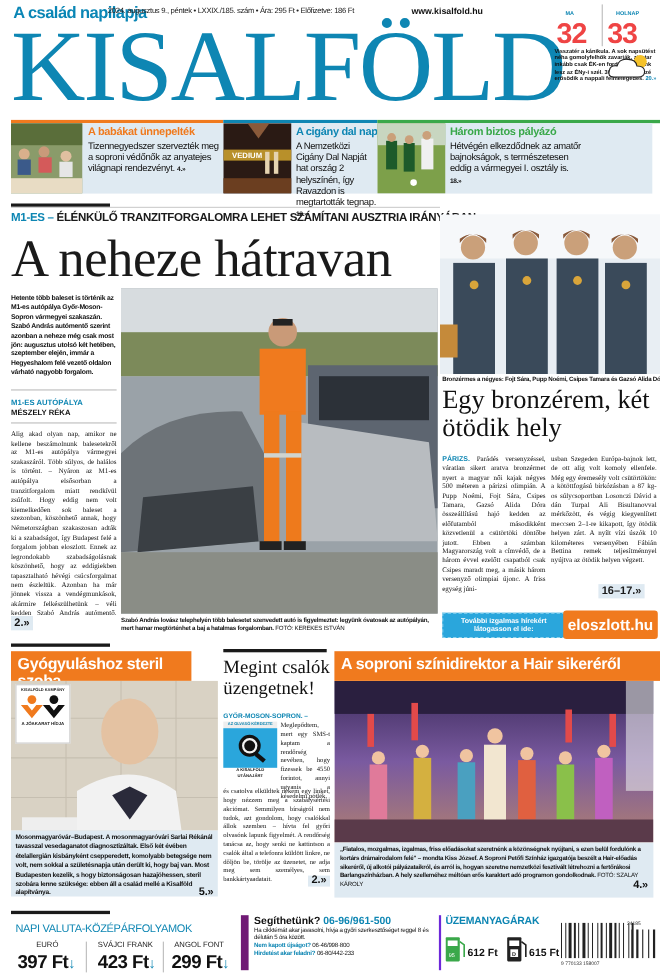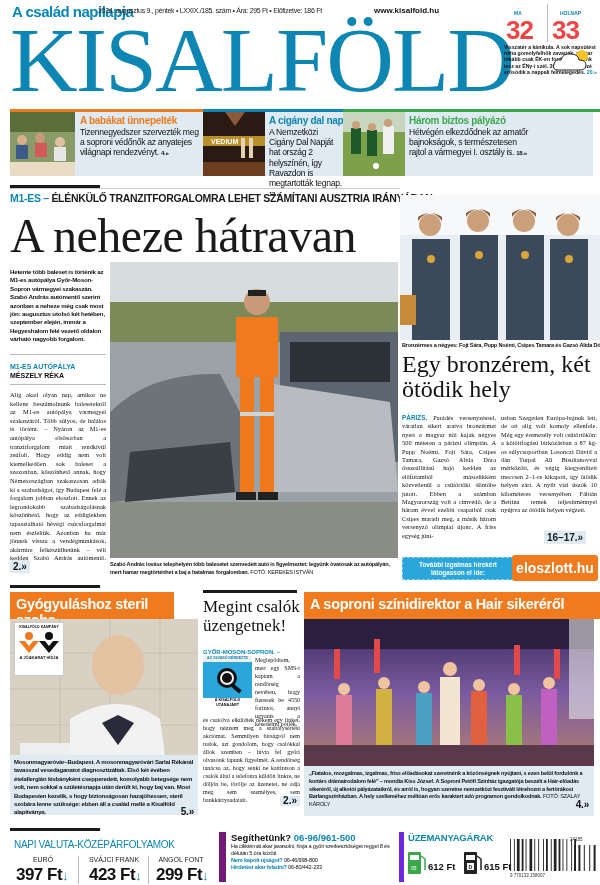--- a/index.html
+++ b/index.html
@@ -67,21 +67,21 @@
 #fxtitle{left:14px;top:839px;font-size:10px;font-weight:normal;color:#0e86b3;letter-spacing:-0.3px}
 .fxcur{position:absolute;top:856px;font-size:7px;color:#222;text-align:center;width:66px}
 .fxval{position:absolute;top:865px;font-size:17px;font-weight:bold;color:#111;width:70px;text-align:center;letter-spacing:-0.5px}
 .fxval .arr{color:#0e86b3;font-size:13px}
 .fxsep{position:absolute;top:856px;width:1px;height:28px;background:#bbb}
 #helpbox{left:219px;top:832px;width:180px;height:50px;border-left:7px solid #701a75;padding-left:5px}
 #helptitle{font-size:9.5px;font-weight:bold;color:#111}
 #helptitle .ph{color:#0e86b3}
 .helpline{font-size:5.6px;line-height:7px;color:#111;letter-spacing:-0.2px}
 .helpline b{color:#0e86b3}
-#fuelbox{left:399px;top:832px;width:117px;height:50px;border-left:5px solid #6d28d9;padding-left:4px}
+#fuelbox{left:399px;top:832px;width:117px;height:50px;border-left:2px solid #6d28d9;padding-left:4px}
 #fueltitle{font-size:9.5px;font-weight:bold;color:#0e86b3;letter-spacing:-0.2px}
 .fuelprice{position:absolute;top:29px;font-size:9.5px;font-weight:bold;color:#111}
 #barcode{left:508px;top:835px;width:92px;height:46px}
 </style>
 </head>
 <body>
 
 <div class="abs" id="slogan">A család napilapja</div>
 <div class="abs" id="dateline">2024. augusztus 9., péntek • LXXIX./185. szám • Ára: 295 Ft • Előfizetve: 186 Ft</div>
 <div class="abs" id="website">www.kisalfold.hu</div>
@@ -143,21 +143,21 @@
     <rect width="62" height="20" fill="#c8d6c0"></rect>
     <rect x="8" y="16" width="10" height="26" fill="#1d5a2a"></rect>
       <rect x="24" y="18" width="10" height="26" fill="#1d5a2a"></rect>
       <rect x="40" y="14" width="11" height="28" fill="#f0f0f0"></rect>
     <circle cx="13" cy="13" r="4" fill="#caa07a"></circle>
       <circle cx="29" cy="15" r="4" fill="#caa07a"></circle>
       <circle cx="45" cy="11" r="4" fill="#caa07a"></circle>
     <circle cx="33" cy="54" r="3" fill="#fff"></circle>
   </svg>
   <div class="ttitle" style="left:66px;top:3px;color:#3aa84a">Három biztos pályázó</div>
-  <div class="ttext" style="left:66px;top:15px;width:120px"><span>Hétvégén elkezdődnek az amatőr bajnokságok, s természetesen rajtol a vármegyei I. osztály is.</span> <span class="pg">18.»</span></div>
+  <div class="ttext" style="left:66px;top:15px;width:120px"><span>Hétvégén elkezdődnek az amatőr bajnokságok, s természetesen eddig a vármegyei I. osztály is.</span> <span class="pg">18.»</span></div>
 </div>
 
 <div class="abs rule" style="left:10px;top:185px;width:90px;height:3px"></div>
 <div class="abs" style="left:10px;top:188px;width:390px;height:1px;background:#ccc"></div>
 <div class="abs" id="kicker"><span class="blue">M1-ES –</span> <span>ÉLÉNKÜLŐ TRANZITFORGALOMRA LEHET SZÁMÍTANI AUSZTRIA IRÁNYÁBAN</span></div>
 <div class="abs serif" id="headline">A neheze hátravan</div>
 
 <div class="abs" id="lead">Hetente több baleset is történik az M1-es autópálya Győr-Moson-Sopron vármegyei szakaszán. Szabó András autómentő szerint azonban a neheze még csak most jön: augusztus utolsó két hetében, szeptember elején, immár a Hegyeshalom felé vezető oldalon várható nagyobb forgalom.</div>
 <div class="abs" id="leadline"></div>
 <div class="abs" id="byline1">M1-ES AUTÓPÁLYA</div>

